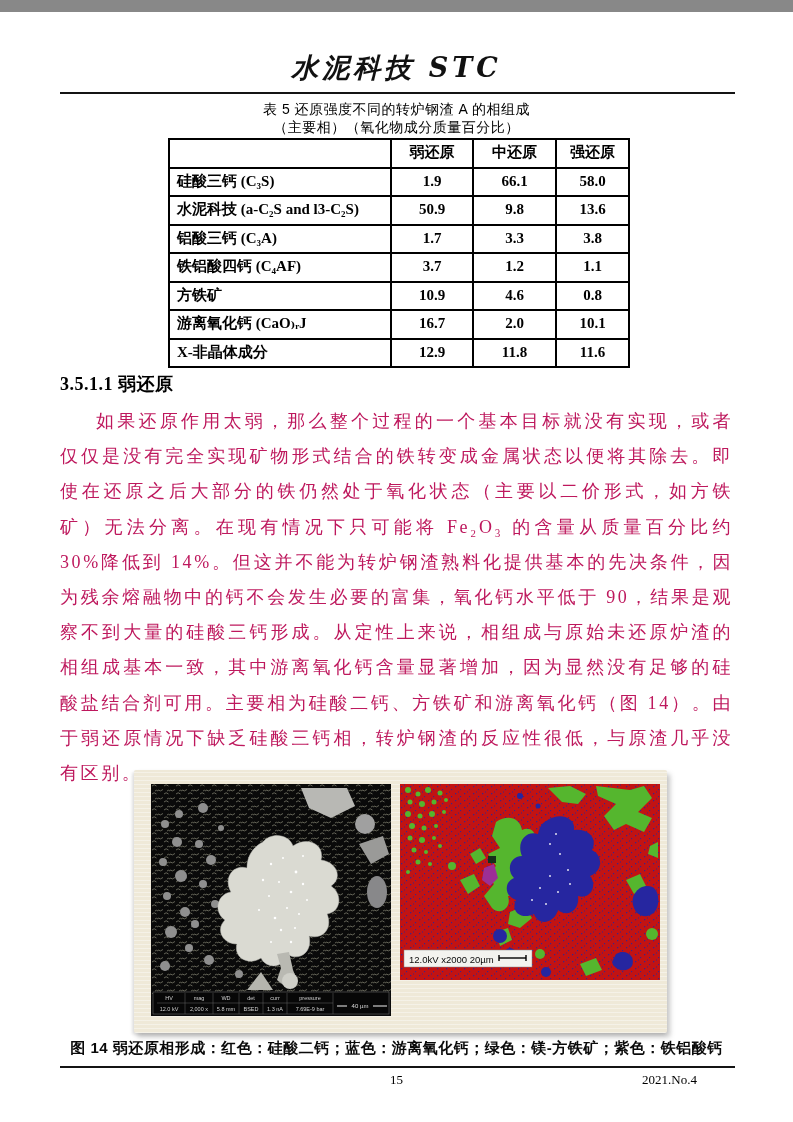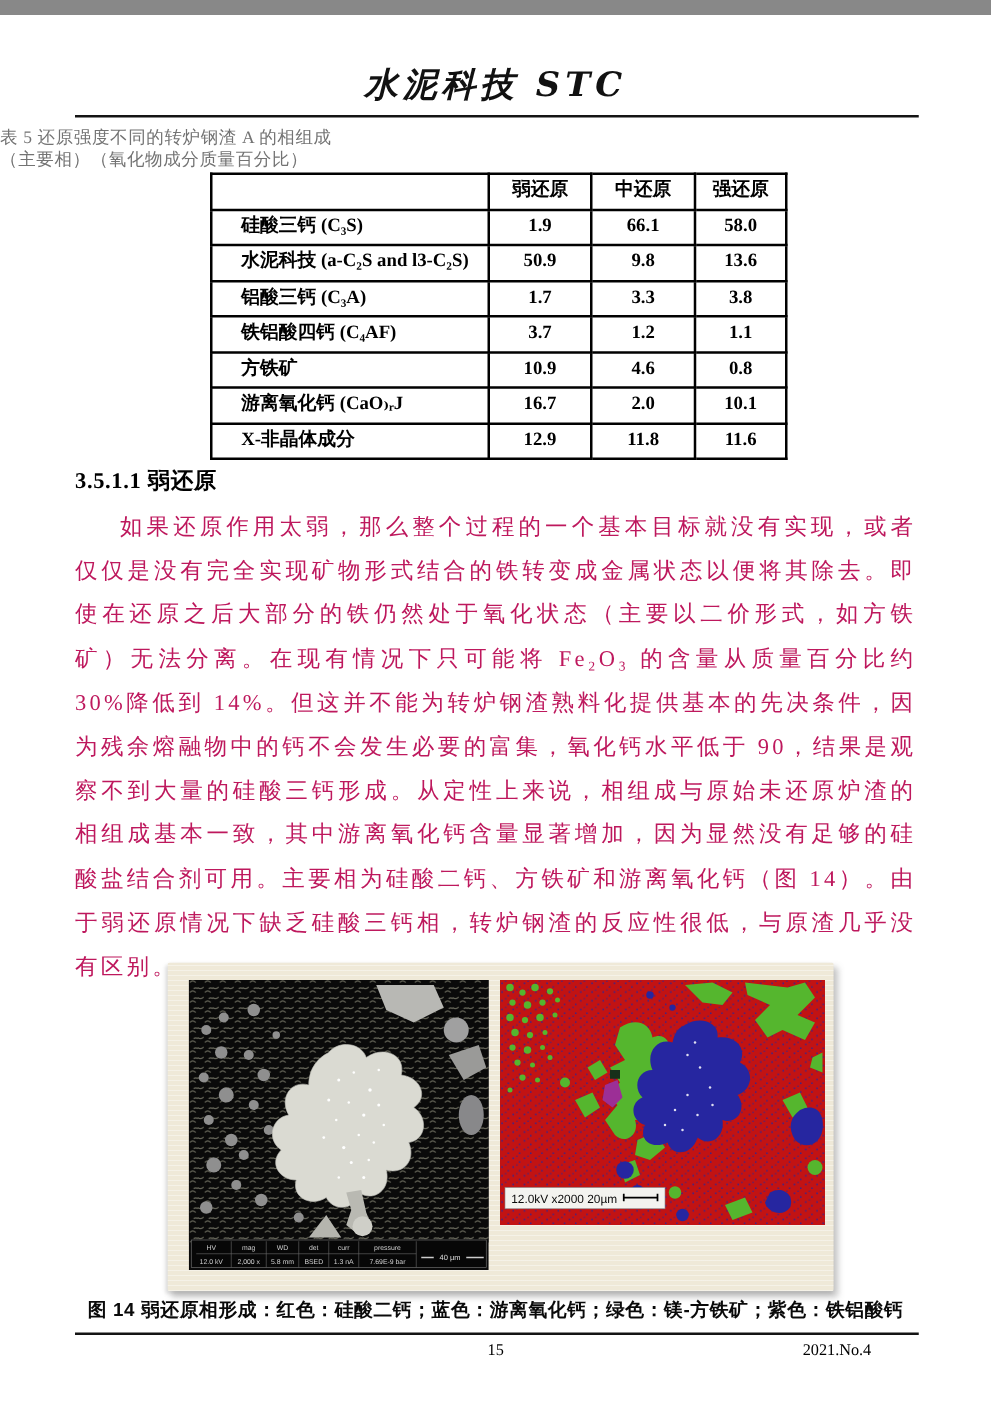--- a/index.html
+++ b/index.html
@@ -12,36 +12,36 @@
   .journal-title{
     position:absolute;top:38px;left:0;width:100%;text-align:center;
     font-family:"DejaVu Serif","Liberation Serif",serif;
     font-style:italic;font-weight:700;font-size:27px;letter-spacing:4px;color:#111;
   }
   .rule{position:absolute;left:60px;width:675px;border-top:2px solid #141414;}
   .rule-top{top:80px;}
   .rule-bottom{top:1054px;}
   
   .tbl-caption{
-    position:absolute;left:0;width:100%;
-    font-family:Liberation Serif, serif;
-    font-size:14px;color:#737373;letter-spacing:0.5px;
+    position:absolute;left:0;width:100%;text-align:center;
+    font-family:Liberation Sans, sans-serif;
+    font-size:14px;color:#000000;letter-spacing:0.5px;
   }
   .tbl-caption.l1{top:89px;}
   .tbl-caption.l2{top:107px;}
   
   table.phase{
     position:absolute;left:168px;top:126px;width:460px;
     border-collapse:collapse;table-layout:fixed;
   }
   table.phase th,table.phase td{
     border:2px solid #000;height:26.5px;padding:0;
     font-size:15px;font-weight:bold;line-height:1.05;
   }
-  table.phase td.lbl{text-align:left;padding-left:23px;}
+  table.phase td.lbl{text-align:left;padding-left:7px;}
   table.phase td.num,table.phase th{text-align:center;}
   
   .sec-heading{
     position:absolute;left:60px;top:360px;
     font-size:18px;font-weight:bold;letter-spacing:0.5px;
   }
   .body-par{
     position:absolute;left:60px;top:392px;width:673px;
     font-size:18px;line-height:35.2px;letter-spacing:2.6px;
     text-align:justify;text-indent:2em;color:#be185d;

